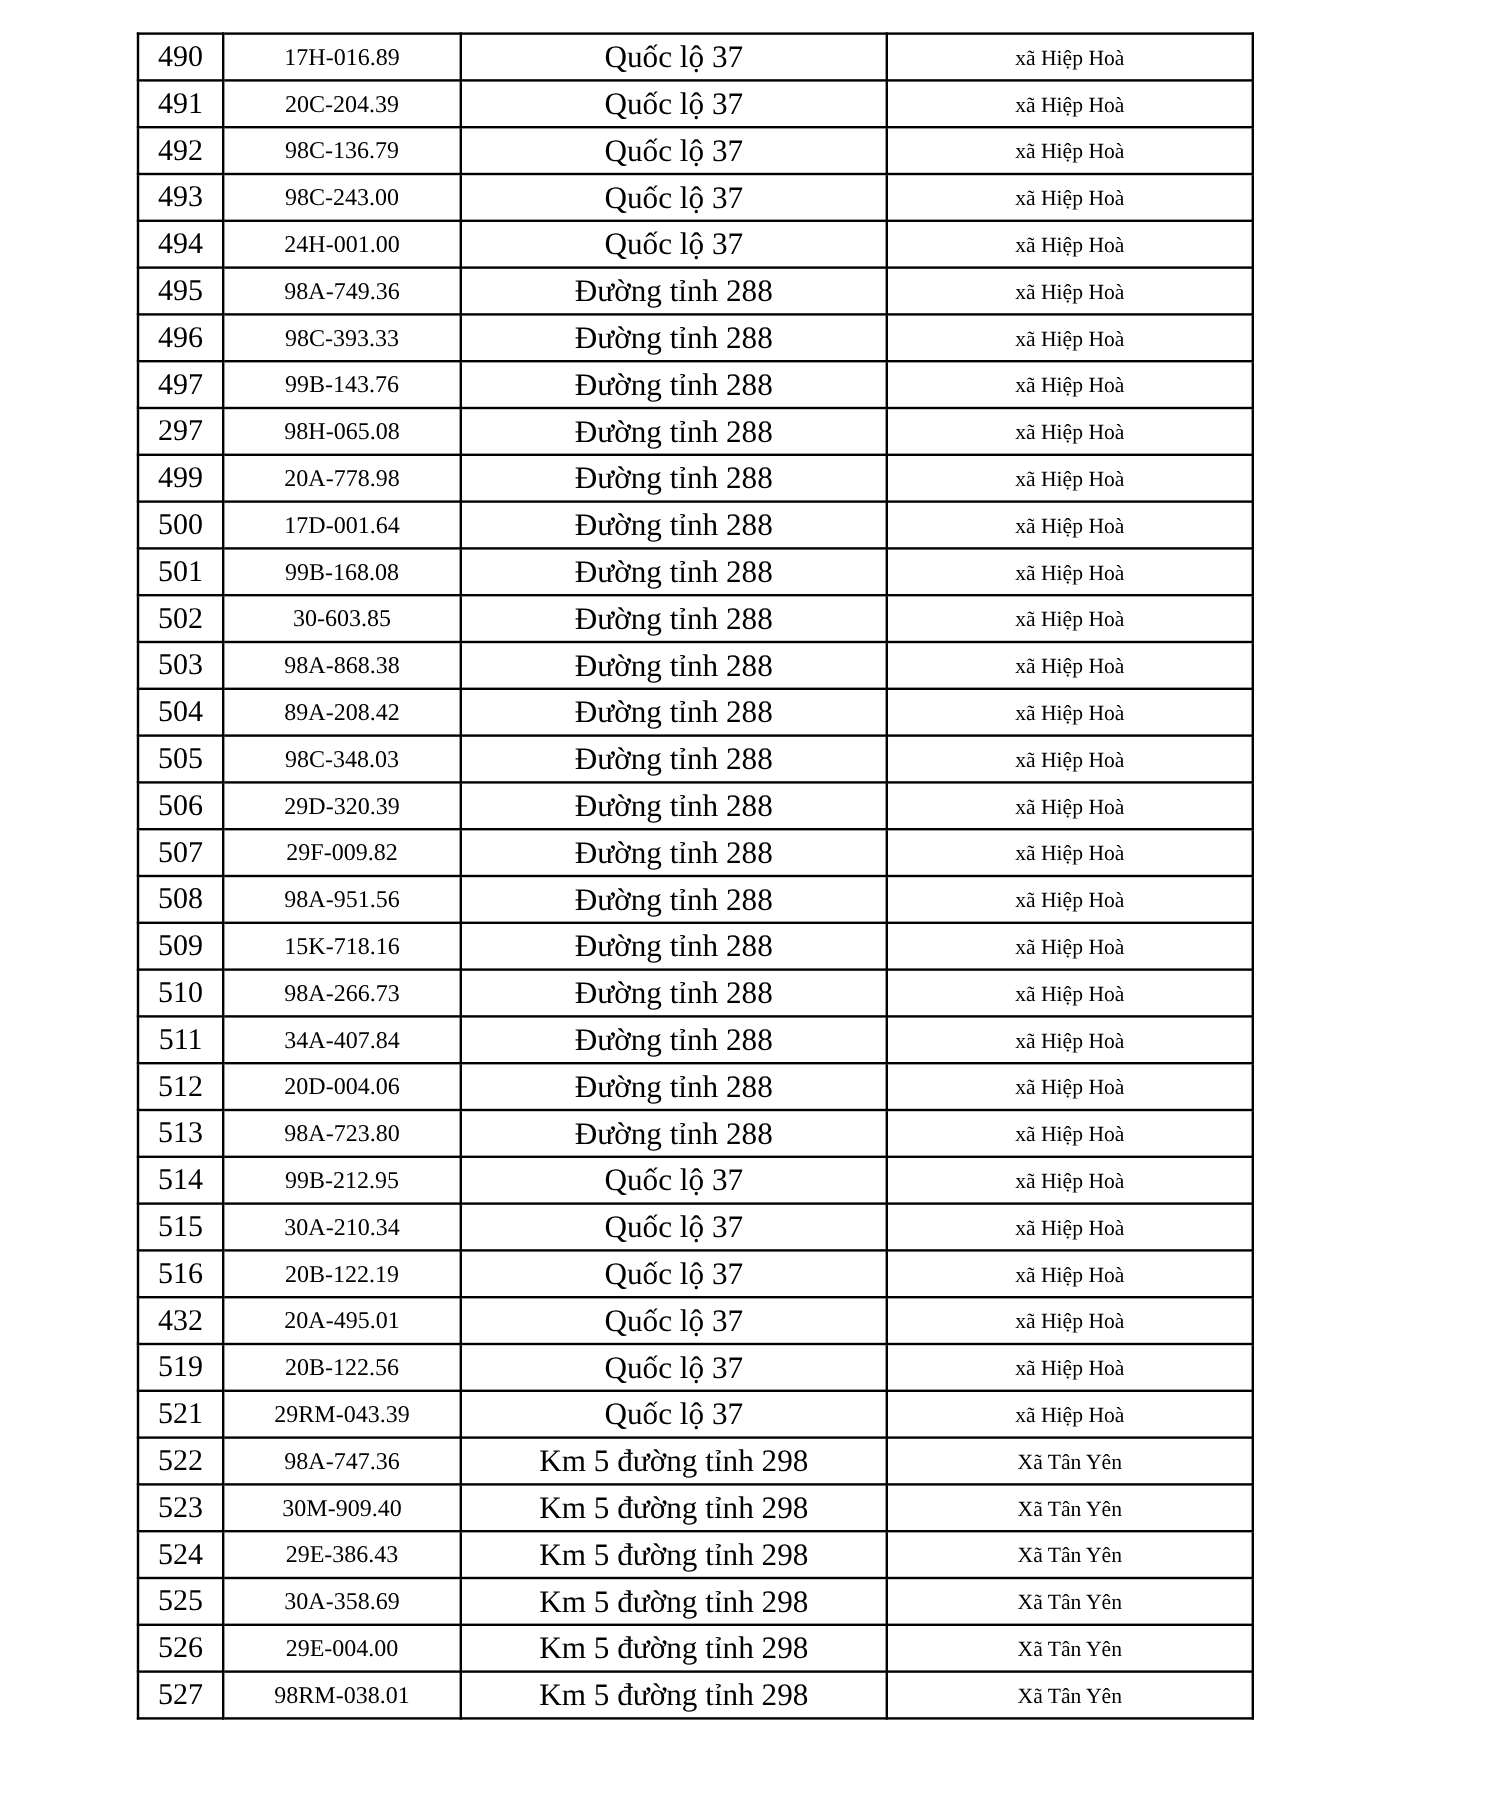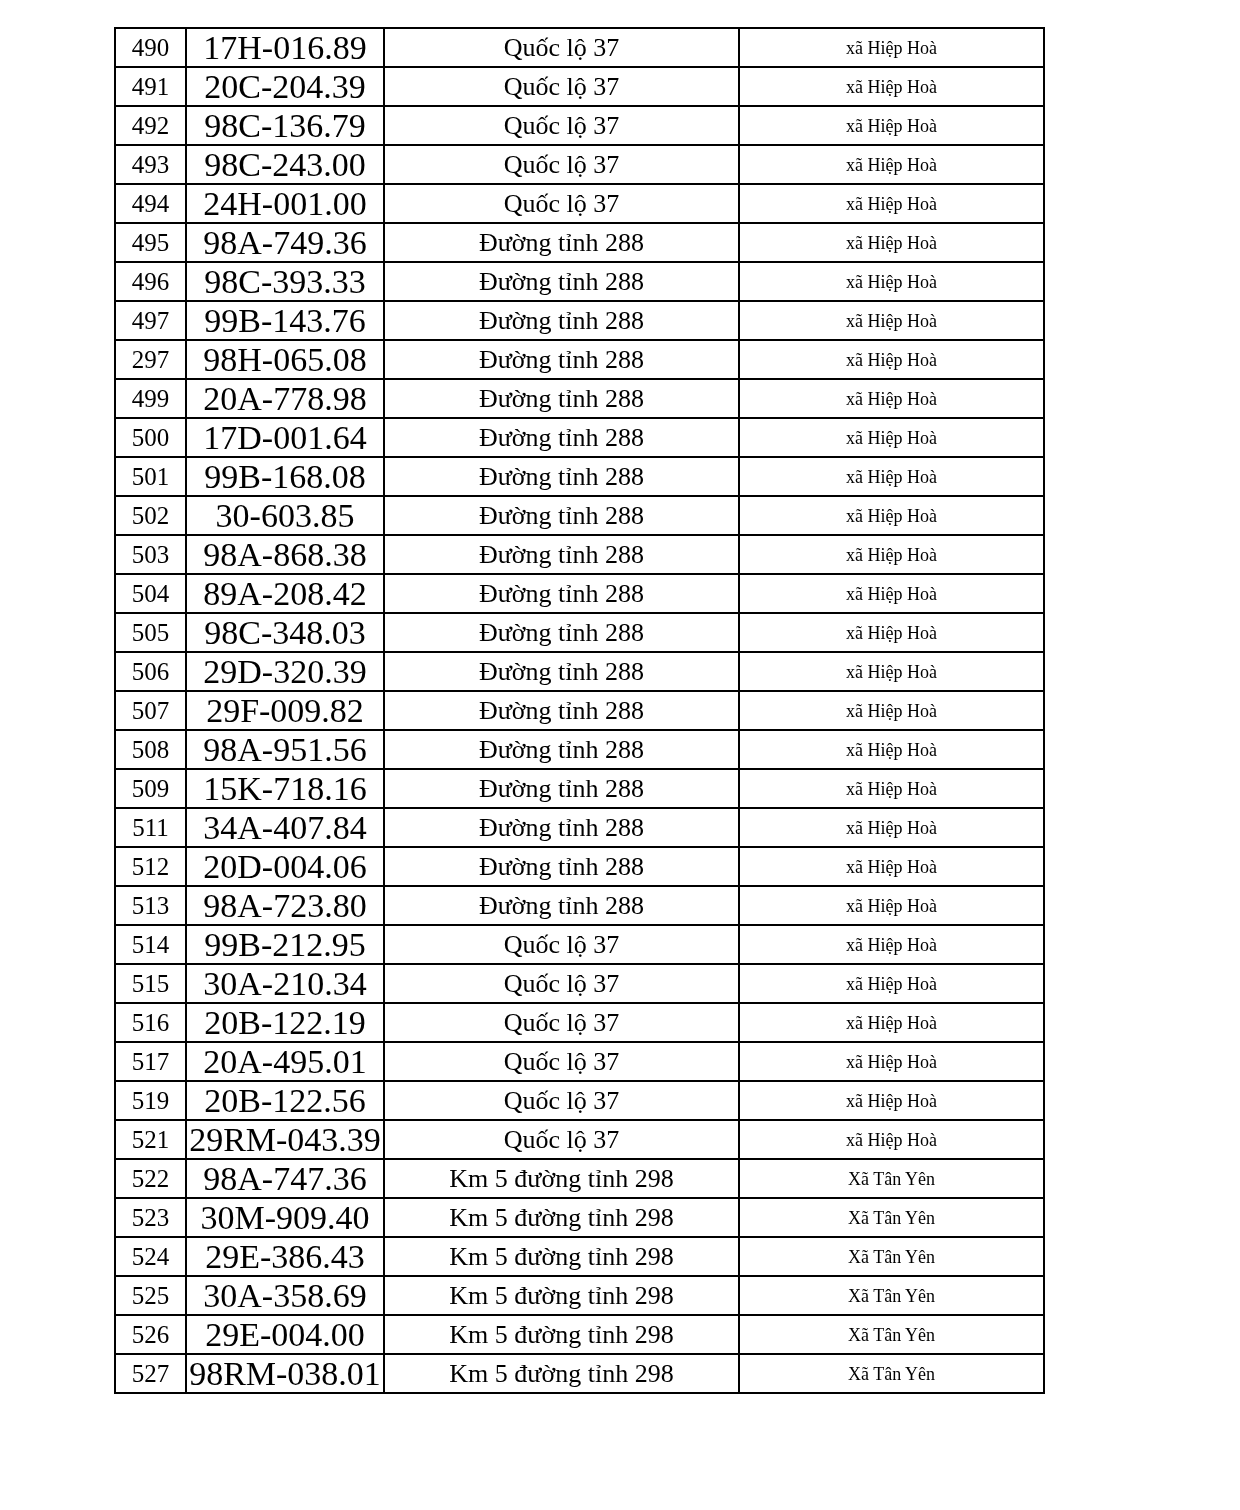--- a/index.html
+++ b/index.html
@@ -46,21 +46,21 @@
     white-space: nowrap;
     overflow: hidden;
   }
 
   .col-index   { width: 71px; }
   .col-plate   { width: 198px; }
   .col-road    { width: 355px; }
   .col-commune { width: 305px; }
 
   td.cell-index   { font-size: 25px; }
-  td.cell-plate   { font-size: 34px; }
+  td.cell-plate   { font-size: 20px; }
   td.cell-road    { font-size: 26px; }
   td.cell-commune { font-size: 18px; }
 </style>
 </head>
 <body>
 
 <div class="page">
   <table class="violation-table">
     <colgroup>
       <col class="col-index">
@@ -183,20 +183,26 @@
           <td class="cell-road">Đường tỉnh 288</td>
           <td class="cell-commune">xã Hiệp Hoà</td>
         </tr>
         <tr>
           <td class="cell-index">509</td>
           <td class="cell-plate">15K-718.16</td>
           <td class="cell-road">Đường tỉnh 288</td>
           <td class="cell-commune">xã Hiệp Hoà</td>
         </tr>
         <tr>
+          <td class="cell-index">510</td>
+          <td class="cell-plate">98A-266.73</td>
+          <td class="cell-road">Đường tỉnh 288</td>
+          <td class="cell-commune">xã Hiệp Hoà</td>
+        </tr>
+        <tr>
           <td class="cell-index">511</td>
           <td class="cell-plate">34A-407.84</td>
           <td class="cell-road">Đường tỉnh 288</td>
           <td class="cell-commune">xã Hiệp Hoà</td>
         </tr>
         <tr>
           <td class="cell-index">512</td>
           <td class="cell-plate">20D-004.06</td>
           <td class="cell-road">Đường tỉnh 288</td>
           <td class="cell-commune">xã Hiệp Hoà</td>
@@ -219,21 +225,21 @@
           <td class="cell-road">Quốc lộ 37</td>
           <td class="cell-commune">xã Hiệp Hoà</td>
         </tr>
         <tr>
           <td class="cell-index">516</td>
           <td class="cell-plate">20B-122.19</td>
           <td class="cell-road">Quốc lộ 37</td>
           <td class="cell-commune">xã Hiệp Hoà</td>
         </tr>
         <tr>
-          <td class="cell-index">517</td>
+          <td class="cell-index">432</td>
           <td class="cell-plate">20A-495.01</td>
           <td class="cell-road">Quốc lộ 37</td>
           <td class="cell-commune">xã Hiệp Hoà</td>
         </tr>
         <tr>
           <td class="cell-index">519</td>
           <td class="cell-plate">20B-122.56</td>
           <td class="cell-road">Quốc lộ 37</td>
           <td class="cell-commune">xã Hiệp Hoà</td>
         </tr>

